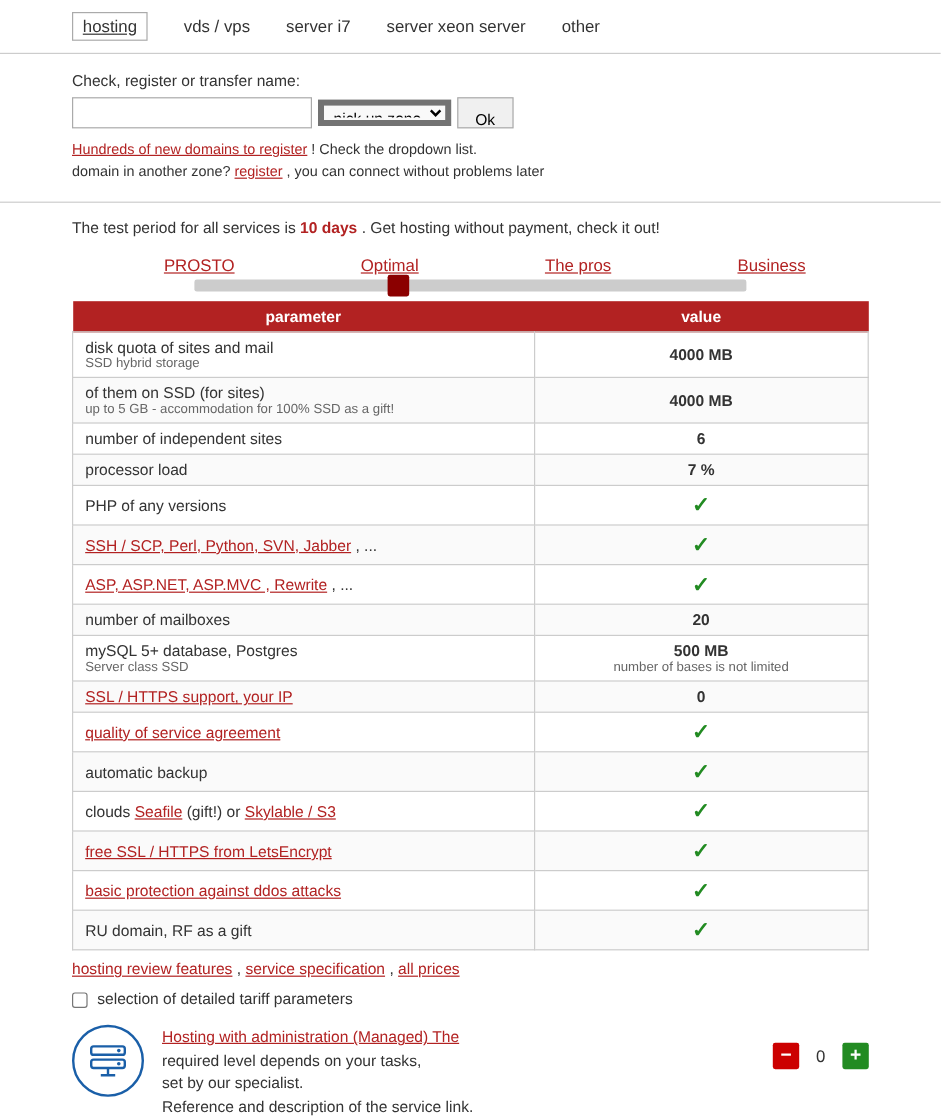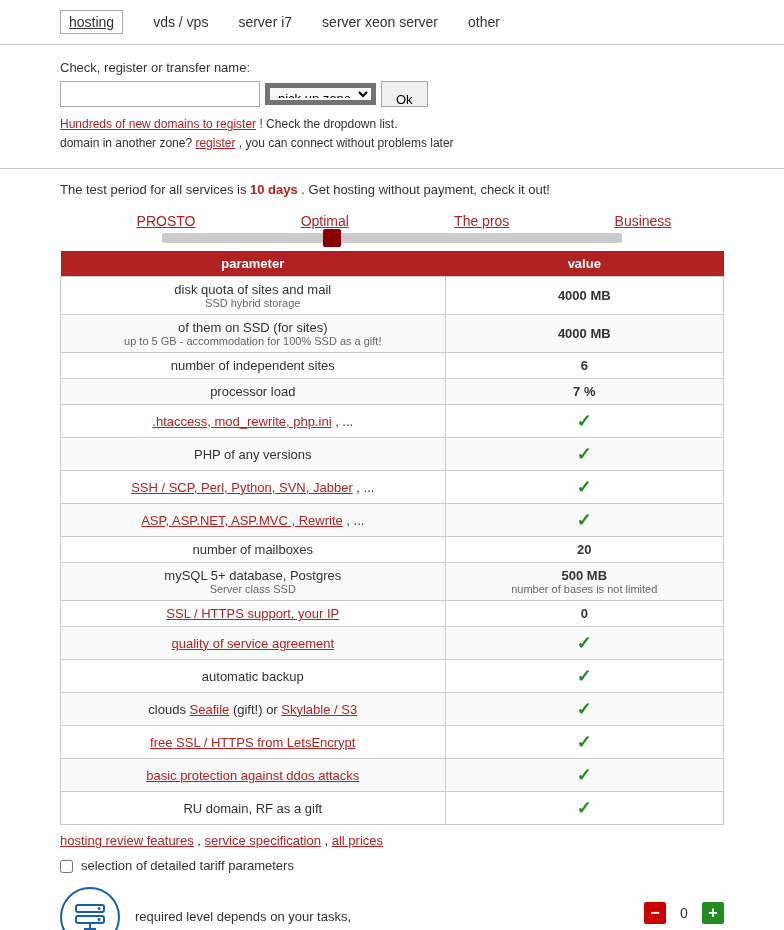--- a/index.html
+++ b/index.html
@@ -154,21 +154,20 @@
       border: 1px solid #ccc;
       padding: 5px 10px;
       vertical-align: middle;
     }
     .features-table tr:nth-child(even) td {
       background: #fafafa;
     }
     .features-table td:first-child {
       color: #333;
       width: 58%;
-      text-align: center;
     }
     .features-table td:last-child {
       text-align: center;
       font-weight: bold;
       width: 42%;
     }
     .sub-text {
       display: block;
       font-size: 11px;
       color: #666;
@@ -370,26 +369,20 @@
       <tr>
         <td>number of independent sites</td>
         <td>6</td>
       </tr>
 
       <tr>
         <td>processor load</td>
         <td>7 %</td>
       </tr>
 
-      <tr>
-        <td>
-          <a class="link-red">.htaccess, mod_rewrite, php.ini</a> , ...
-        </td>
-        <td><span class="checkmark">✓</span></td>
-      </tr>
 
       <tr>
         <td>PHP of any versions</td>
         <td><span class="checkmark">✓</span></td>
       </tr>
 
       <tr>
         <td>
           <a class="link-red">SSH / SCP, Perl, Python, SVN, Jabber</a> , ...
         </td>
@@ -486,20 +479,21 @@
       <rect x="4" y="6" width="28" height="7" rx="2" fill="none" stroke="#1a5fa8" stroke-width="2"></rect>
       <rect x="4" y="17" width="28" height="7" rx="2" fill="none" stroke="#1a5fa8" stroke-width="2"></rect>
       <circle cx="27" cy="9.5" r="1.5" fill="#1a5fa8"></circle>
       <circle cx="27" cy="20.5" r="1.5" fill="#1a5fa8"></circle>
       <line x1="18" y1="24" x2="18" y2="30" stroke="#1a5fa8" stroke-width="2"></line>
       <line x1="12" y1="30" x2="24" y2="30" stroke="#1a5fa8" stroke-width="2"></line>
     </svg>
   </div>
   <div class="managed-text">
     <p>
+      <a class="link-red">Hosting with administration (Managed) The</a>
       <br>
       <span>required level depends on your tasks,<br>set by our specialist.<br>Reference and description of the service link.</span>
     </p>
 
   </div>
   <div class="managed-right">
     <div class="counter-row">
       <button class="counter-btn minus">−</button>
       <span class="counter-value">0</span>
       <button class="counter-btn plus">+</button>

